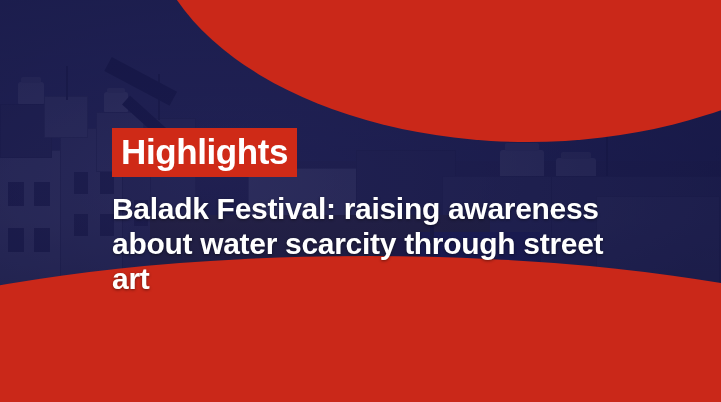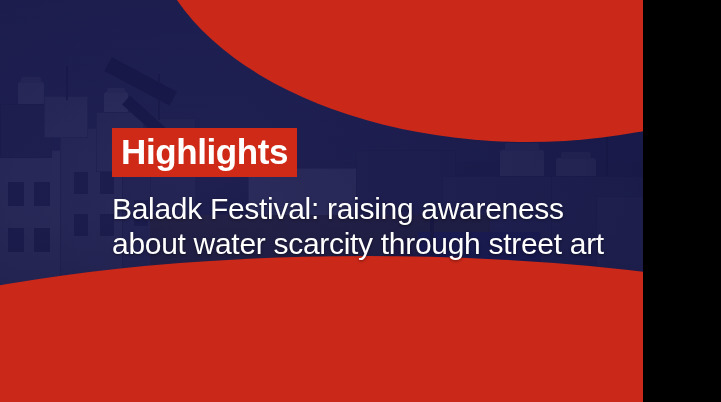--- a/index.html
+++ b/index.html
@@ -6,21 +6,21 @@
     margin: 0;
     padding: 0;
     background: #000;
   }
   body {
     font-family: "Liberation Sans", sans-serif;
   }
 
   .banner {
     position: relative;
-    width: 643px;
+    width: 721px;
     height: 402px;
     overflow: hidden;
     background: #12143f;
   }
 
   
   .photo {
     position: absolute;
     inset: 0;
     overflow: hidden;
@@ -210,21 +210,21 @@
     line-height: 1;
     font-weight: bold;
     letter-spacing: -0.4px;
     padding: 6px 9px 8px 9px;
   }
   .headline {
     margin-top: 14px;
     color: #ffffff;
     font-size: 30px;
     line-height: 1.17;
-    font-weight: normal;
+    font-weight: bold;
     letter-spacing: -0.3px;
     width: 500px;
     text-shadow: 0 1px 3px rgba(0,0,0,.45);
   }
 </style>
 </head>
 <body>
 
 <div class="banner">
 

